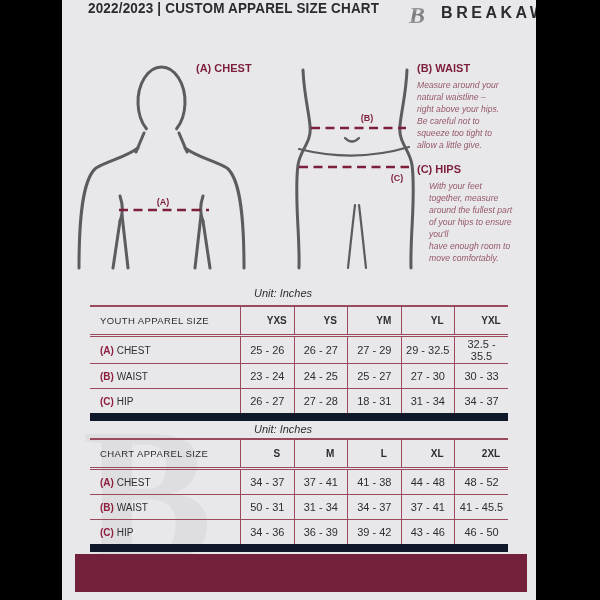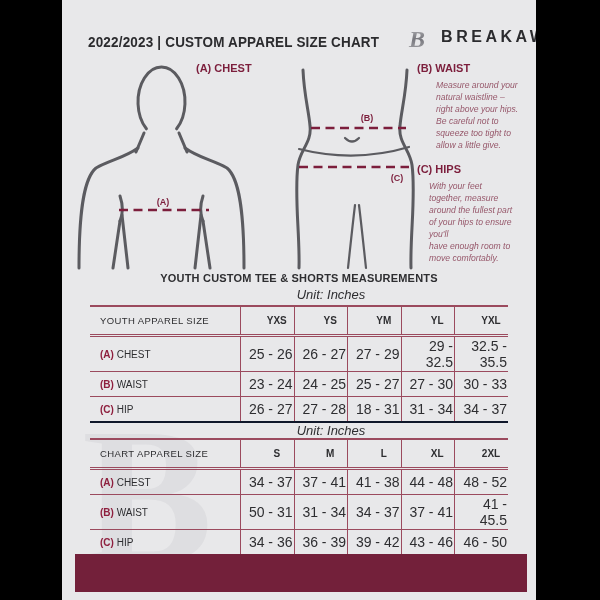--- a/index.html
+++ b/index.html
@@ -5,54 +5,54 @@
   html,body{margin:0;padding:0;background:#000;}
   .stage{position:relative;width:600px;height:600px;background:#000;overflow:hidden;
          font-family:"Liberation Sans",sans-serif;}
   .page{position:absolute;left:62px;top:0;width:474px;height:600px;background:#e8e8ea;overflow:hidden;}
 
   
   .watermark{position:absolute;left:20px;top:398px;font-family:"Liberation Serif",serif;
              font-weight:700;font-size:196px;line-height:1;color:#dedee1;z-index:0;}
 
   
-  .hdr{position:absolute;left:0;top:0;width:474px;height:50px;display:flex;align-items:flex-end;
+  .hdr{position:absolute;left:0;top:0;width:474px;height:50px;display:flex;align-items:flex-start;
        justify-content:space-between;padding:0 14px 0 26px;box-sizing:border-box;z-index:2;}
   .hdr-title{font-weight:700;font-size:14.5px;color:#2b2b2e;letter-spacing:.2px;
              transform:scaleX(.93);transform-origin:left center;white-space:nowrap;}
   .brand{display:flex;align-items:center;gap:6px;}
   .brand-name{font-weight:700;font-size:16px;letter-spacing:3.5px;color:#2b2b2e;padding-left:6px;}
 
   
   .fig-svg{position:absolute;left:0;top:55px;z-index:1;}
   .guide-head{position:absolute;font-weight:700;font-size:11px;color:#7c1e3c;z-index:2;}
   .guide-body{position:absolute;font-style:italic;font-size:8.6px;line-height:1.4;color:#96576a;
               white-space:pre-line;z-index:2;}
   .g-chest-h{left:134px;top:62px;}   .g-chest-b{left:134px;top:79px;width:112px;}
-  .g-waist-h{left:355px;top:62px;}   .g-waist-b{left:355px;top:79px;width:118px;margin-left:19px;}
+  .g-waist-h{left:355px;top:62px;}   .g-waist-b{left:355px;top:79px;width:118px;}
   .g-hips-h {left:355px;top:163px;}  .g-hips-b {left:355px;top:180px;width:118px;margin-left:12px;}
 
   
   .sec-title{position:absolute;left:0;width:474px;text-align:center;font-weight:700;
              font-size:11px;color:#2e2e31;letter-spacing:.2px;z-index:2;}
   .sec-unit{position:absolute;left:0;width:442px;text-align:center;font-style:italic;
-            font-size:13px;color:#2e2e31;z-index:2;margin-left:48px;}
+            font-size:11px;color:#2e2e31;z-index:2;}
   .y-title{top:272px;} .y-unit{top:287px;}
   .a-title{top:408px;} .a-unit{top:423px;}
   table.size-table{position:absolute;left:28px;width:418px;border-collapse:collapse;
                    table-layout:fixed;z-index:2;background:transparent;}
   .youth-table{top:305px;} .adult-table{top:438px;}
-  table.size-table{border-top:2px solid #9b4a5e;border-bottom:2px solid #0f172a;}
+  table.size-table{border-top:2px solid #9b4a5e;border-bottom:8px solid #0f172a;}
   table.size-table thead th{border-bottom:3px double #9b4a5e;height:25px;}
   table.size-table tbody tr+tr td{border-top:1.3px solid #9b4a5e;}
   table.size-table th:not(:first-child),table.size-table td:not(:first-child){border-left:1.3px solid #9b4a5e;}
   table.size-table th{font-size:10px;font-weight:700;color:#2e2e31;padding-left:20px;}
   table.size-table th.col-label{width:139px;font-weight:400;font-size:9.5px;letter-spacing:.4px;
                                 text-align:left;padding-left:10px;}
-  table.size-table td{font-size:14px;color:#2e2e31;text-align:right;height:22px;}
+  table.size-table td{font-size:11px;color:#2e2e31;text-align:center;height:22px;}
   table.size-table td.rowlabel{text-align:left;padding-left:10px;font-size:10px;}
   .prefix{color:#8e1f3e;font-weight:700;}
 
   
   .footer-bar{position:absolute;left:13px;top:554px;width:452px;height:38px;background:#73203a;z-index:3;}
 </style>
 </head>
 <body>
 
 <div class="stage">
@@ -122,21 +122,20 @@
 allow a little give.</div>
     <div class="guide-head g-hips-h">(C) HIPS</div>
     <div class="guide-body g-hips-b">With your feet
 together, measure
 around the fullest part
 of your hips to ensure
 you'll
 have enough room to
 move comfortably.</div>
 
-    <div class="sec-title y-title">YOUTH CUSTOM TEE &amp; SHORTS MEASUREMENTS</div>
     <div class="sec-unit y-unit">Unit: Inches</div>
     <table class="size-table youth-table">
         <thead>
           <tr>
             <th class="col-label">YOUTH APPAREL SIZE</th>
             <th>YXS</th>
             <th>YS</th>
             <th>YM</th>
             <th>YL</th>
             <th>YXL</th>

